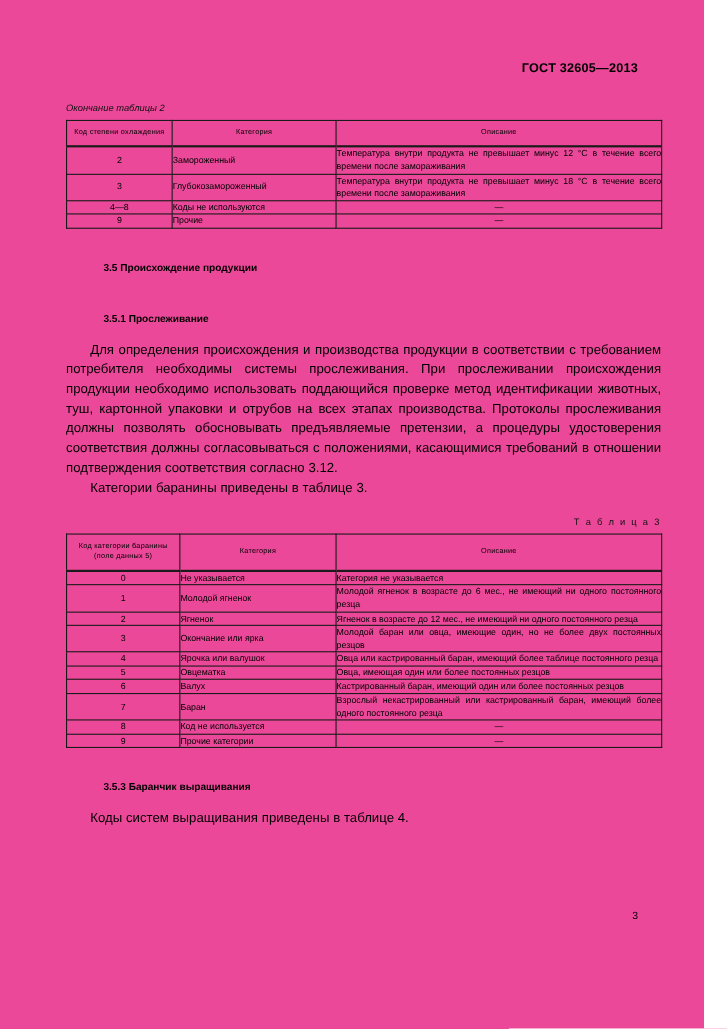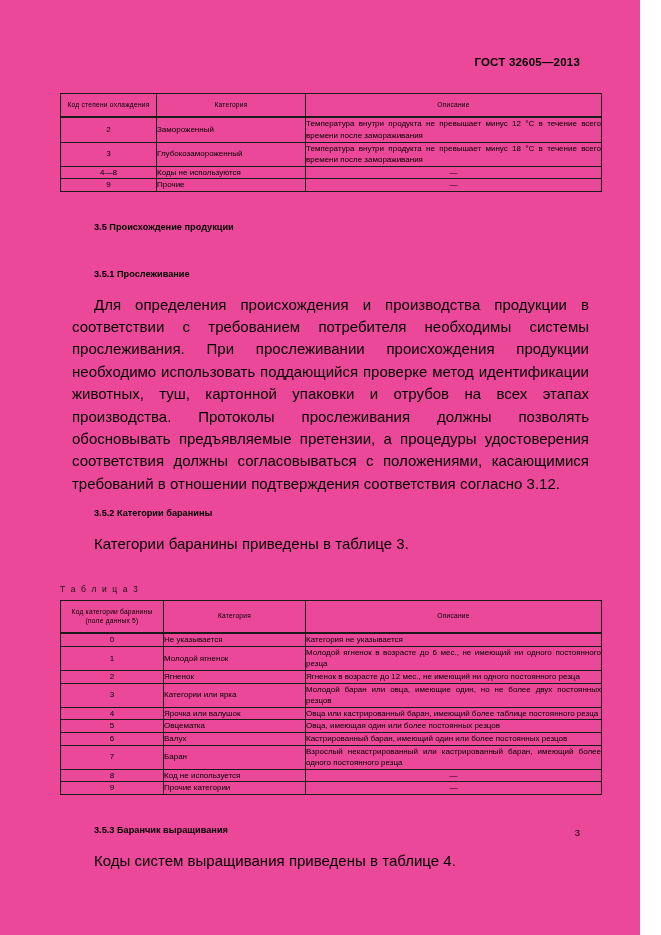--- a/index.html
+++ b/index.html
@@ -42,20 +42,21 @@
 
   .table-caption {
     font-size: 8.5px;
     font-style: italic;
     margin: 0 0 6px 0;
     color: #111;
   }
   .table-caption.spaced {
     font-style: normal;
     letter-spacing: 1.6px;
+    text-align: right;
   }
 
   
   table.gost {
     border-collapse: collapse;
     width: 541px;
     table-layout: fixed;
     font-size: 8px;
   }
   table.gost td, table.gost th {
@@ -110,22 +111,22 @@
 
   
   .sec-head {
     font-size: 9.2px;
     font-weight: bold;
     margin: 12px;
     text-indent: 22px;
     line-height: 1.5;
   }
   p.body {
-    font-size: 15px;
-    margin: 12px;
+    font-size: 12px;
+    margin: 0;
     text-align: justify;
     text-align-last: left;
     text-indent: 22px;
     line-height: 1.495;
     word-spacing: 0.1px;
   }
   .gap-lg { height: 17px; }
   .gap-md { height: 9px; }
   .gap-table-top { height: 16px; }
 
@@ -138,20 +139,21 @@
 </style>
 </head>
 <body>
 
 <div id="page">
 
   <div class="page-header">ГОСТ 32605—2013</div>
 
   <div class="content">
 
+    <div class="table-caption">Окончание таблицы 2</div>
 
     <table class="gost t2">
       <colgroup>
         <col class="k1">
           <col class="k2">
           <col class="k3">
       </colgroup>
       <thead>
         <tr>
           <th>Код степени охлаждения</th>
@@ -182,21 +184,20 @@
         </tr>
       </tbody>
     </table>
 
     <div class="gap-lg"></div>
 
     <div class="sec-head">3.5 Происхождение продукции</div>
     <div class="gap-md"></div>
     <div class="sec-head">3.5.1 Прослеживание</div>
     <p class="body">Для определения происхождения и производства продукции в соответствии с требованием потребителя необходимы системы прослеживания. При прослеживании происхождения продукции необходимо использовать поддающийся проверке метод идентификации животных, туш, картонной упаковки и отрубов на всех этапах производства. Протоколы прослеживания должны позволять обосновывать предъявляемые претензии, а процедуры удостоверения соответствия должны согласовываться с положениями, касающимися требований в отношении подтверждения соответствия согласно 3.12.</p>
-    <div class="sec-head">3.5.2 Категории баранины</div>
     <p class="body">Категории баранины приведены в таблице 3.</p>
 
     <div class="gap-table-top"></div>
 
     <div class="table-caption spaced">Т а б л и ц а  3</div>
 
     <table class="gost t3">
       <colgroup>
         <col class="k1">
           <col class="k2">
@@ -220,21 +221,21 @@
           <td class="c-cat">Молодой ягненок</td>
           <td class="c-desc">Молодой ягненок в возрасте до 6 мес., не имеющий ни одного постоянного резца</td>
         </tr>
         <tr>
           <td class="c-code">2</td>
           <td class="c-cat">Ягненок</td>
           <td class="c-desc">Ягненок в возрасте до 12 мес., не имеющий ни одного постоянного резца</td>
         </tr>
         <tr>
           <td class="c-code">3</td>
-          <td class="c-cat">Категории или ярка</td>
+          <td class="c-cat">Окончание или ярка</td>
           <td class="c-desc">Молодой баран или овца, имеющие один, но не более двух постоянных резцов</td>
         </tr>
         <tr>
           <td class="c-code">4</td>
           <td class="c-cat">Ярочка или валушок</td>
           <td class="c-desc">Овца или кастрированный баран, имеющий более таблице постоянного резца</td>
         </tr>
         <tr>
           <td class="c-code">5</td>
           <td class="c-cat">Овцематка</td>

